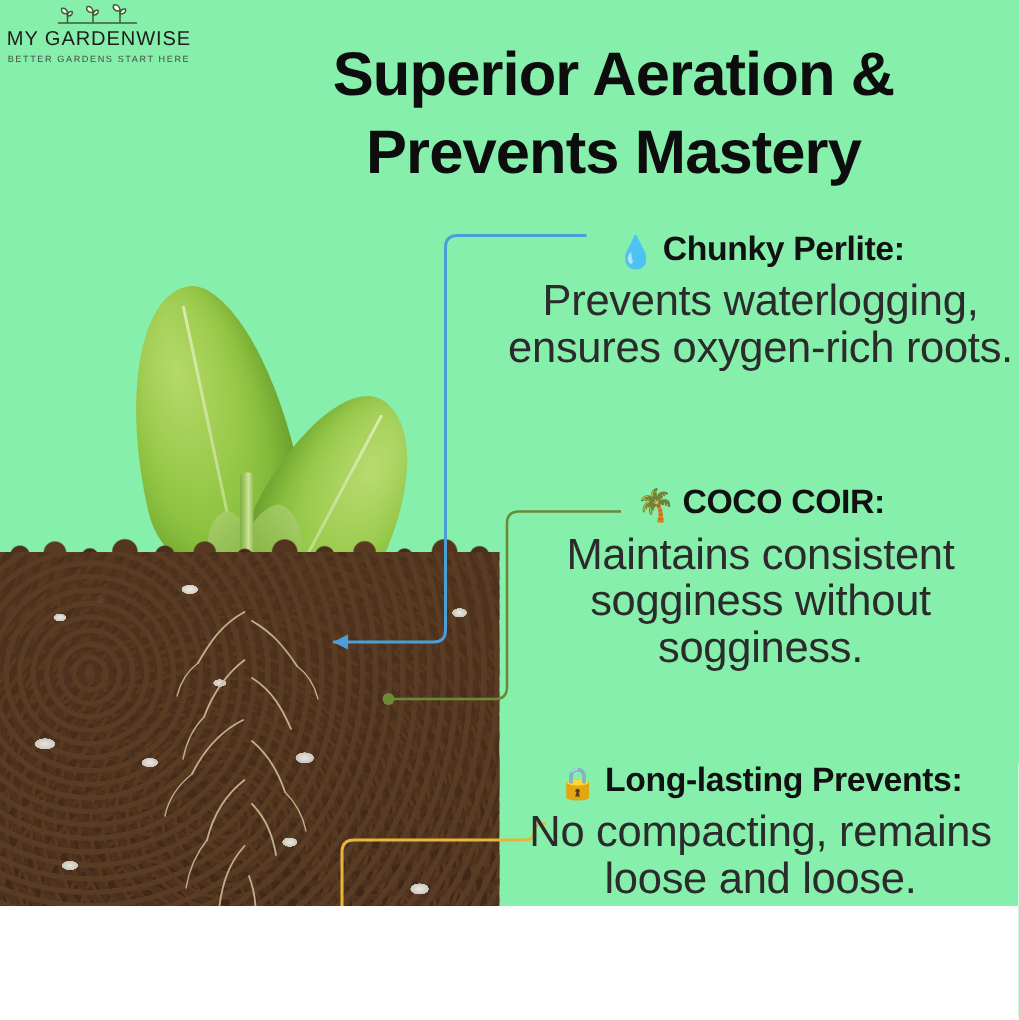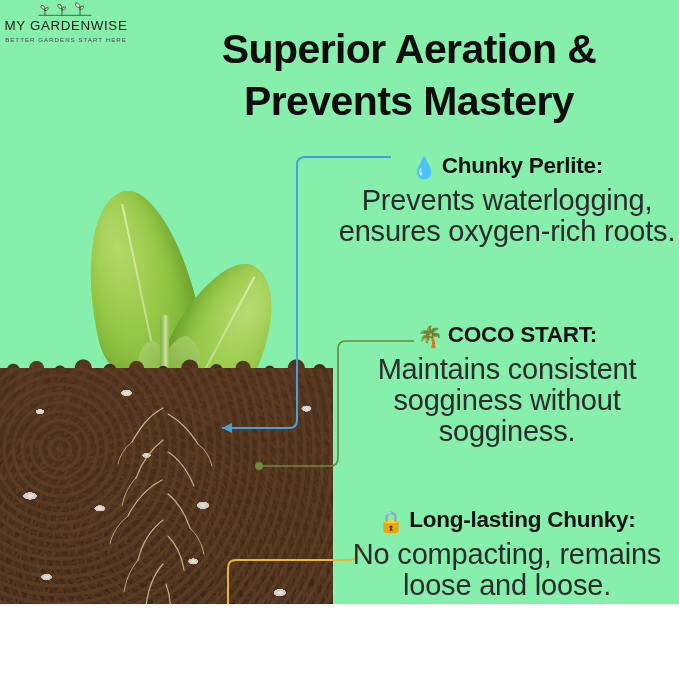--- a/index.html
+++ b/index.html
@@ -245,25 +245,25 @@
 
   <div class="feature" id="feature-0">
     <div class="feat-title">
       <span class="emj">💧</span><span>Chunky Perlite:</span>
     </div>
     <div class="feat-body">Prevents waterlogging, ensures oxygen-rich roots.</div>
   </div>
 
   <div class="feature" id="feature-1">
     <div class="feat-title">
-      <span class="emj">🌴</span><span>COCO START:</span>
+      <span class="emj">🌴</span><span>COCO COIR:</span>
     </div>
     <div class="feat-body">Maintains consistent sogginess without sogginess.</div>
   </div>
 
   <div class="feature" id="feature-2">
     <div class="feat-title">
-      <span class="emj">🔒</span><span>Long-lasting Chunky:</span>
+      <span class="emj">🔒</span><span>Long-lasting Prevents:</span>
     </div>
     <div class="feat-body">No compacting, remains loose and loose.</div>
   </div>
 
 </div>
 
 </body></html>

